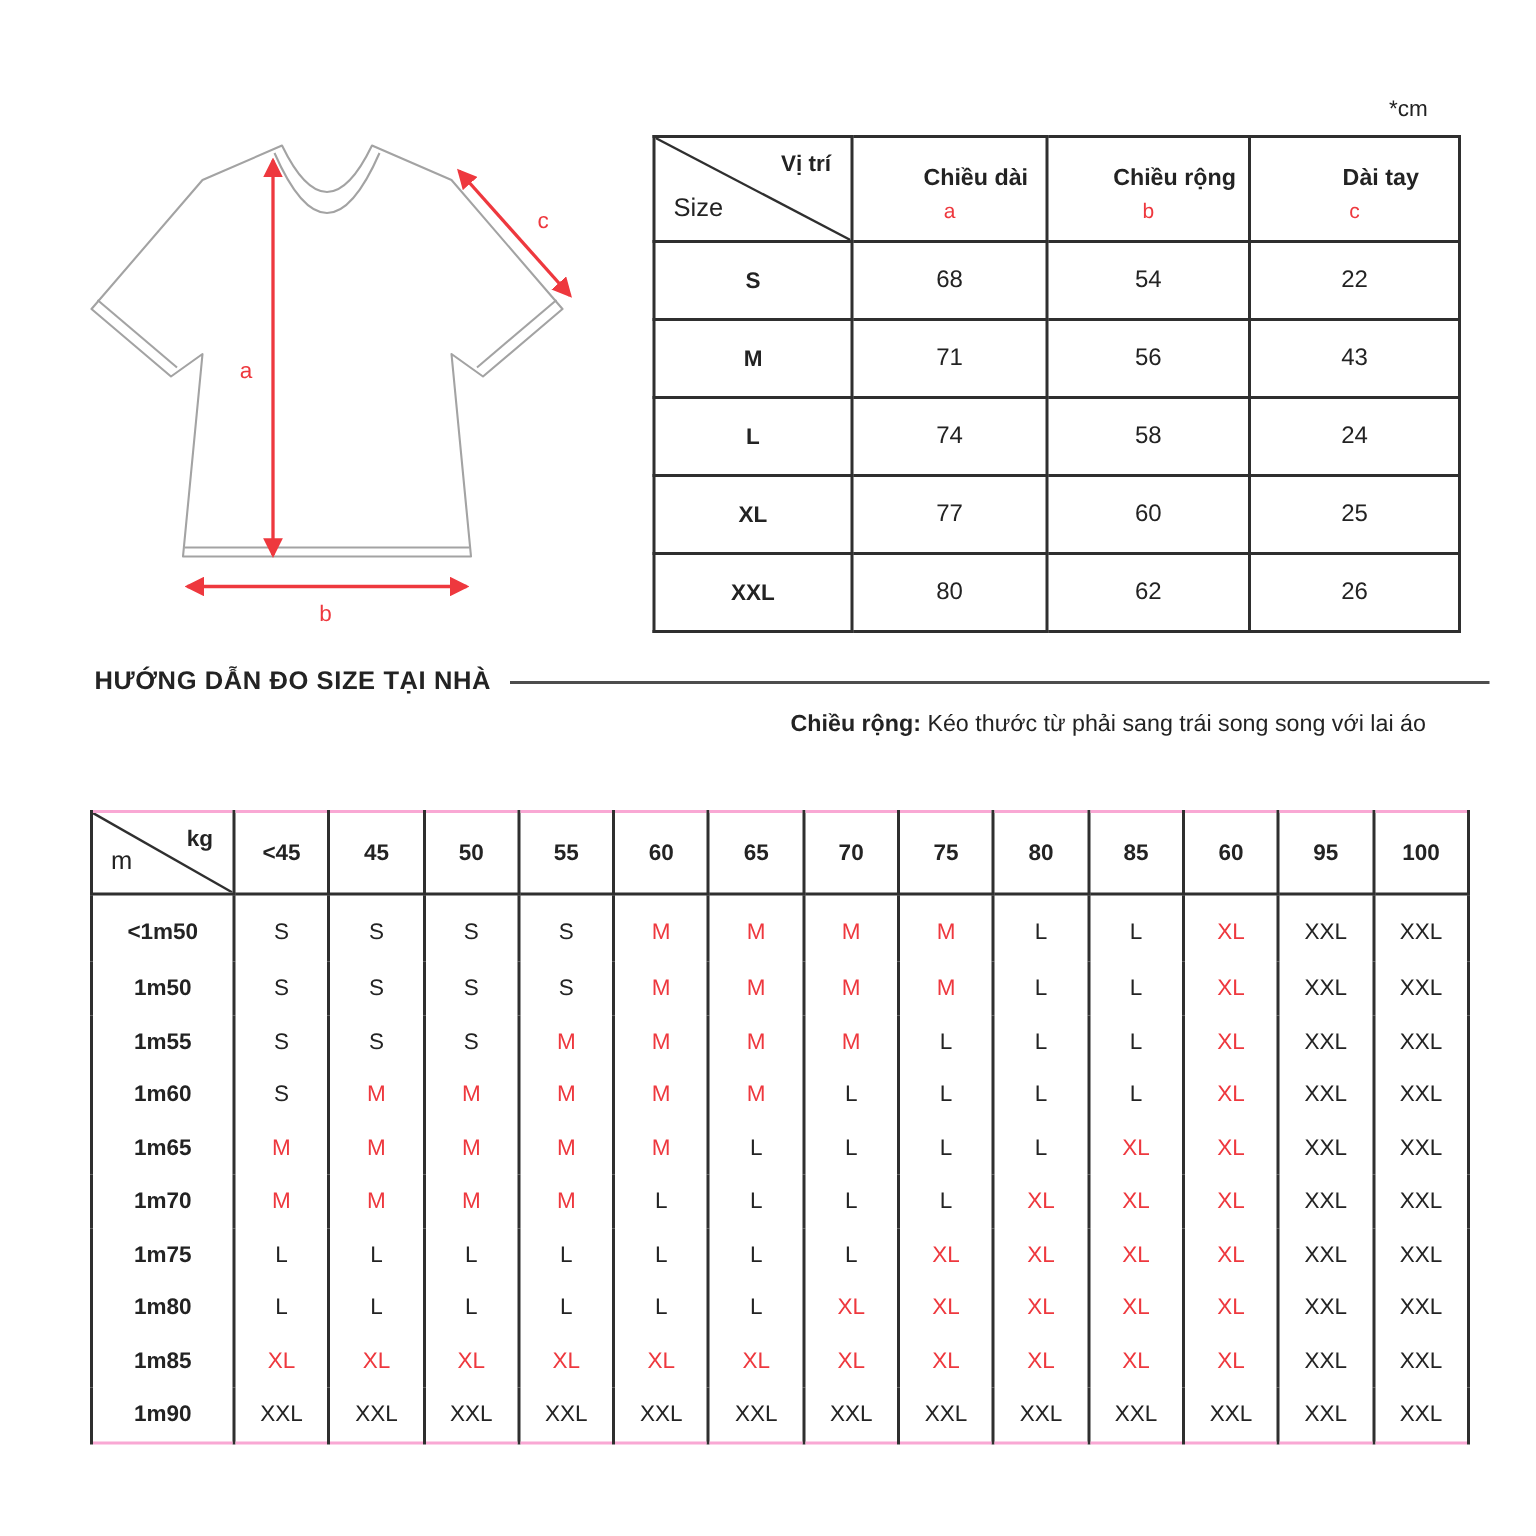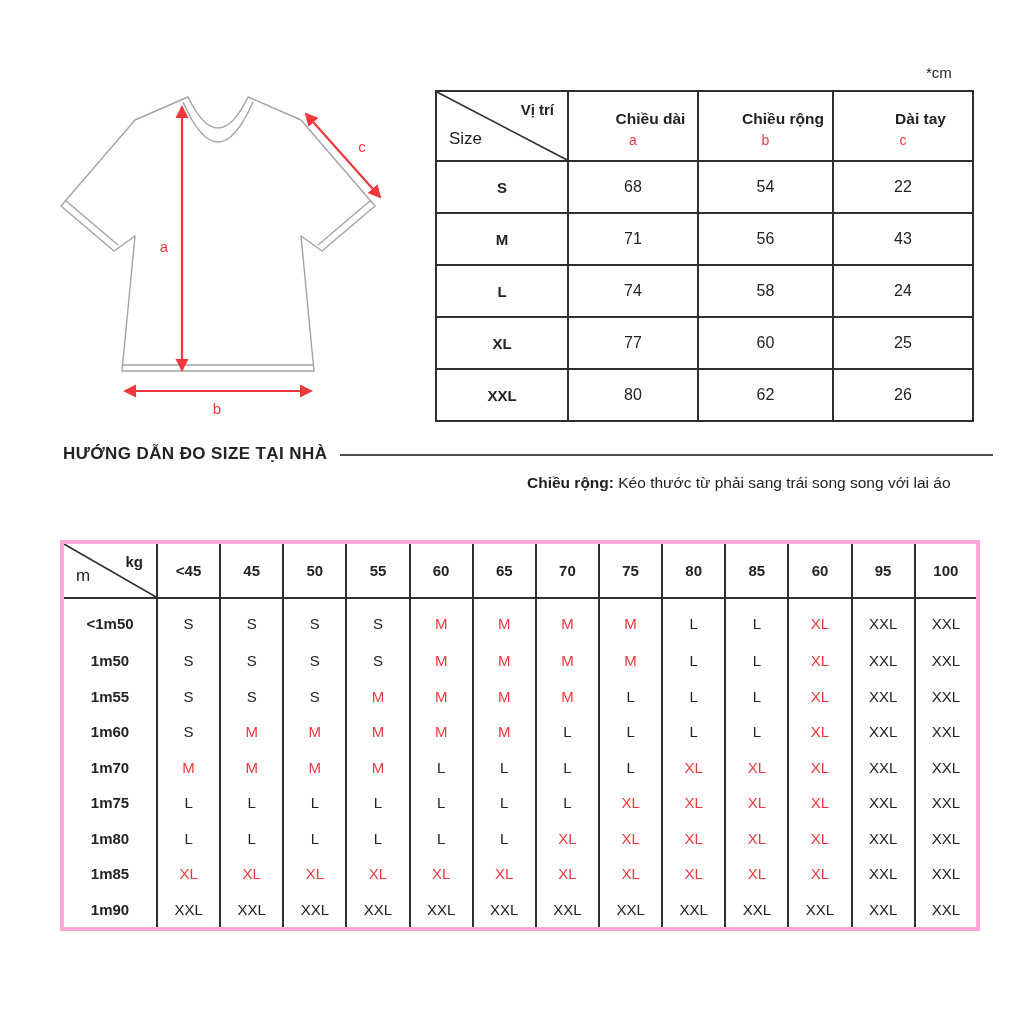--- a/index.html
+++ b/index.html
@@ -30,21 +30,21 @@
   .guide-title{position:absolute;left:63px;top:444px;font-size:17px;font-weight:bold;letter-spacing:.4px;white-space:nowrap;}
   .rule{position:absolute;left:340px;top:454px;width:653px;height:2px;background:#4d4d4d;}
 
   
   .guide-col p{margin:0;font-size:15.5px;line-height:28px;white-space:nowrap;}
   .guide-col b{font-weight:bold;}
   .guide-left{position:absolute;left:85px;top:469px;}
   .guide-right{position:absolute;left:503px;top:469px;margin-left:24px;}
 
   
-  .matrix{position:absolute;left:60px;top:540px;width:920px;border-collapse:collapse;table-layout:fixed;border:4px solid #f9a8d4;}
+  .matrix{position:absolute;left:60px;top:540px;width:920px;border-collapse:collapse;table-layout:fixed;border:2px solid #f9a8d4;}
   .matrix th,.matrix td{border-left:2px solid #2f2f2f;border-right:2px solid #2f2f2f;text-align:center;vertical-align:middle;padding:0;}
   .matrix thead th{border-bottom:2px solid #2f2f2f;height:53px;font-size:15px;font-weight:bold;}
   .matrix tbody th{font-weight:bold;font-size:15px;}
   .matrix tbody td{font-size:15px;height:35.5px;}
   .matrix tbody tr:first-child td,.matrix tbody tr:first-child th{padding-top:5px;height:39px;}
   .mx-corner{position:relative;}
   .red{color:#ee383e;}
 </style>
 </head>
 <body>
@@ -251,20 +251,36 @@
           <td class="red">M</td>
           <td>L</td>
           <td>L</td>
           <td>L</td>
           <td>L</td>
           <td class="red">XL</td>
           <td>XXL</td>
           <td>XXL</td>
         </tr>
         <tr>
+          <th>1m65</th>
+          <td class="red">M</td>
+          <td class="red">M</td>
+          <td class="red">M</td>
+          <td class="red">M</td>
+          <td class="red">M</td>
+          <td>L</td>
+          <td>L</td>
+          <td>L</td>
+          <td>L</td>
+          <td class="red">XL</td>
+          <td class="red">XL</td>
+          <td>XXL</td>
+          <td>XXL</td>
+        </tr>
+        <tr>
           <th>1m70</th>
           <td class="red">M</td>
           <td class="red">M</td>
           <td class="red">M</td>
           <td class="red">M</td>
           <td>L</td>
           <td>L</td>
           <td>L</td>
           <td>L</td>
           <td class="red">XL</td>

